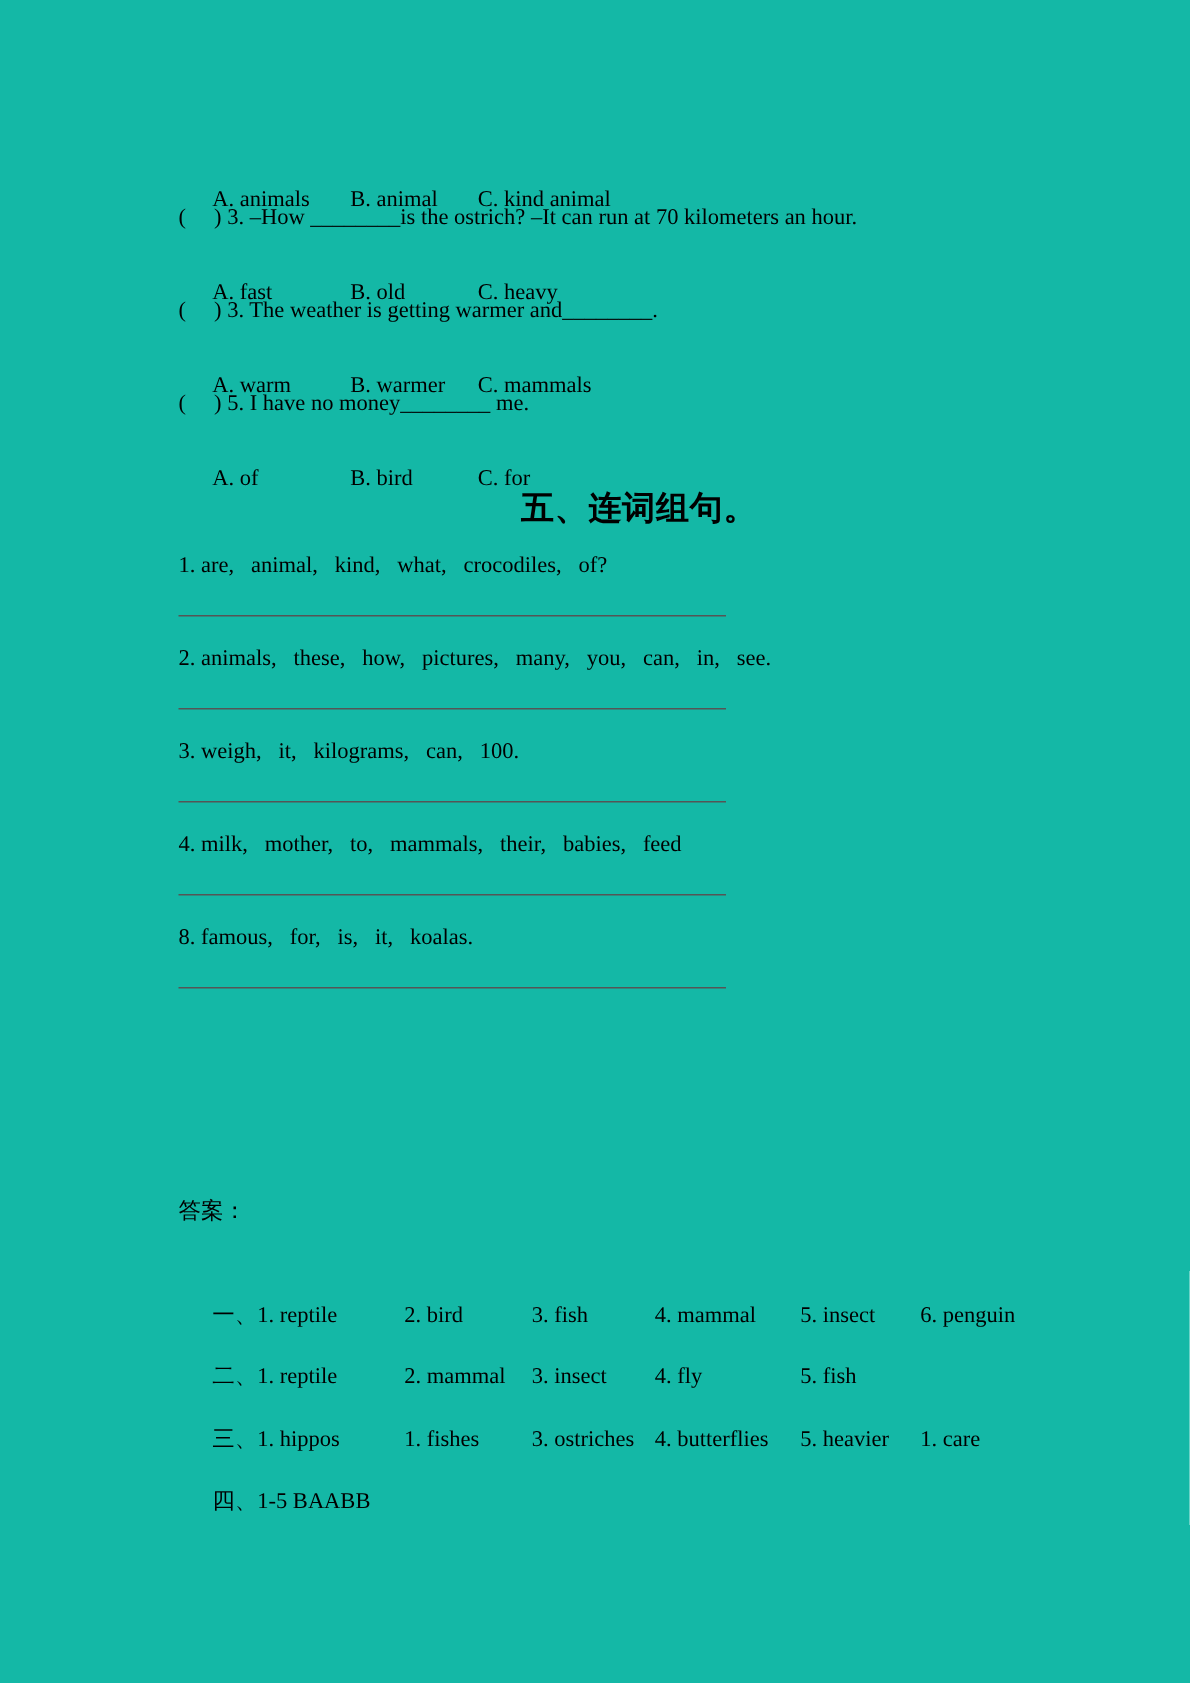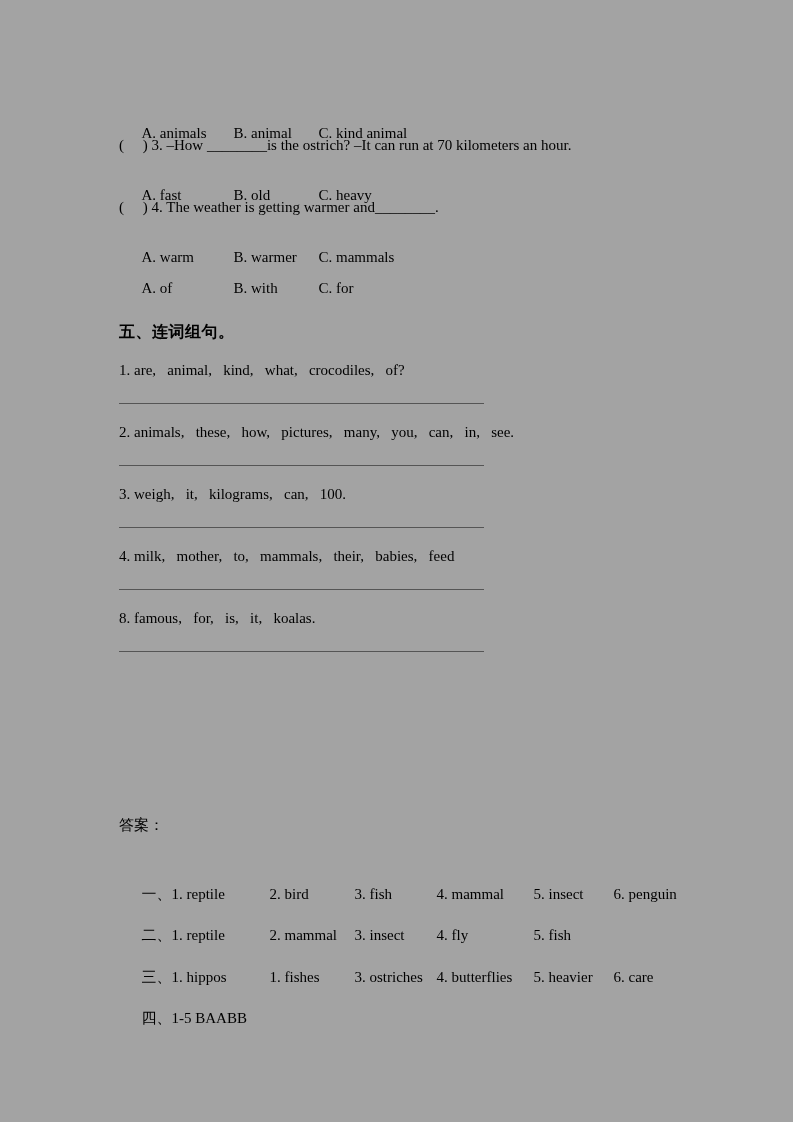--- a/index.html
+++ b/index.html
@@ -7,39 +7,39 @@
   body {
     width: 793px; height: 1122px;
     font-family: "Liberation Serif", serif;
     font-size: 15px; color: #000000;
     overflow: hidden;
   }
   .page {
     display: flex; flex-direction: column;
     width: 793px; height: 1122px;
     padding: 105px 60px 0 119px;
-    background: #a3a3a3;
-    gap: 24px;
+    background: #14b8a6;
   }
   .line {
     height: 19px; line-height: 19px;
     margin-bottom: 12px;
     white-space: pre;
   }
   .opt { display: inline-block; white-space: pre; }
   .oc1 { width: 92px; }
   .oc2 { width: 85px; }
   .heading {
     font-family: "Liberation Sans", sans-serif;
     font-weight: bold;
-    font-size: 16px;
+    font-size: 22px;
     height: 30px; line-height: 30px;
     margin-top: 2px;
     letter-spacing: 0.5px;
     white-space: pre;
+    text-align: center;
   }
   .rearrange-item {
     height: 19px; line-height: 19px;
     margin-top: 19px;
     white-space: pre;
   }
   .rearrange-item.first { margin-top: 14px; }
   .blank-line {
     width: 365px; height: 0;
     border-top: 1px solid #555555;
@@ -72,26 +72,27 @@
 <div class="page">
 
   <div>
     <div class="line">
       <span class="opt oc1">A. animals</span><span class="opt oc2">B. animal</span><span class="opt">C. kind animal</span>
     </div>
     <div class="line">(     ) 3. –How ________is the ostrich? –It can run at 70 kilometers an hour.</div>
     <div class="line">
       <span class="opt oc1">A. fast</span><span class="opt oc2">B. old</span><span class="opt">C. heavy</span>
     </div>
-    <div class="line">(     ) 4. The weather is getting warmer and________.</div>
+    <div class="line">(     ) 3. The weather is getting warmer and________.</div>
     <div class="line">
       <span class="opt oc1">A. warm</span><span class="opt oc2">B. warmer</span><span class="opt">C. mammals</span>
     </div>
+    <div class="line">(     ) 5. I have no money________ me.</div>
     <div class="line">
-      <span class="opt oc1">A. of</span><span class="opt oc2">B. with</span><span class="opt">C. for</span>
+      <span class="opt oc1">A. of</span><span class="opt oc2">B. bird</span><span class="opt">C. for</span>
     </div>
   </div>
 
   <div>
     <div class="heading">五、连词组句。</div>
 
     <div class="rearrange-item first">1. are,   animal,   kind,   what,   crocodiles,   of?</div>
     <div class="blank-line"></div>
 
     <div class="rearrange-item">2. animals,   these,   how,   pictures,   many,   you,   can,   in,   see.</div>
@@ -112,21 +113,21 @@
 
     <div class="ans-row r1">
       <span class="ans-prefix">一、</span><span class="ac ac1">1. reptile</span><span class="ac ac2">2. bird</span><span class="ac ac3">3. fish</span><span class="ac ac4">4. mammal</span><span class="ac ac5">5. insect</span><span class="ac">6. penguin</span>
     </div>
 
     <div class="ans-row r2">
       <span class="ans-prefix">二、</span><span class="ac ac1">1. reptile</span><span class="ac ac2">2. mammal</span><span class="ac ac3">3. insect</span><span class="ac ac4">4. fly</span><span class="ac">5. fish</span>
     </div>
 
     <div class="ans-row r3">
-      <span class="ans-prefix">三、</span><span class="ac ac1">1. hippos</span><span class="ac ac2">1. fishes</span><span class="ac ac3">3. ostriches</span><span class="ac ac4">4. butterflies</span><span class="ac ac5">5. heavier</span><span class="ac">6. care</span>
+      <span class="ans-prefix">三、</span><span class="ac ac1">1. hippos</span><span class="ac ac2">1. fishes</span><span class="ac ac3">3. ostriches</span><span class="ac ac4">4. butterflies</span><span class="ac ac5">5. heavier</span><span class="ac">1. care</span>
     </div>
 
     <div class="ans-row r4">
       <span class="ans-prefix">四、</span><span class="ac">1-5 BAABB</span>
     </div>
   </div>
 
 </div>
 
 </body></html>

